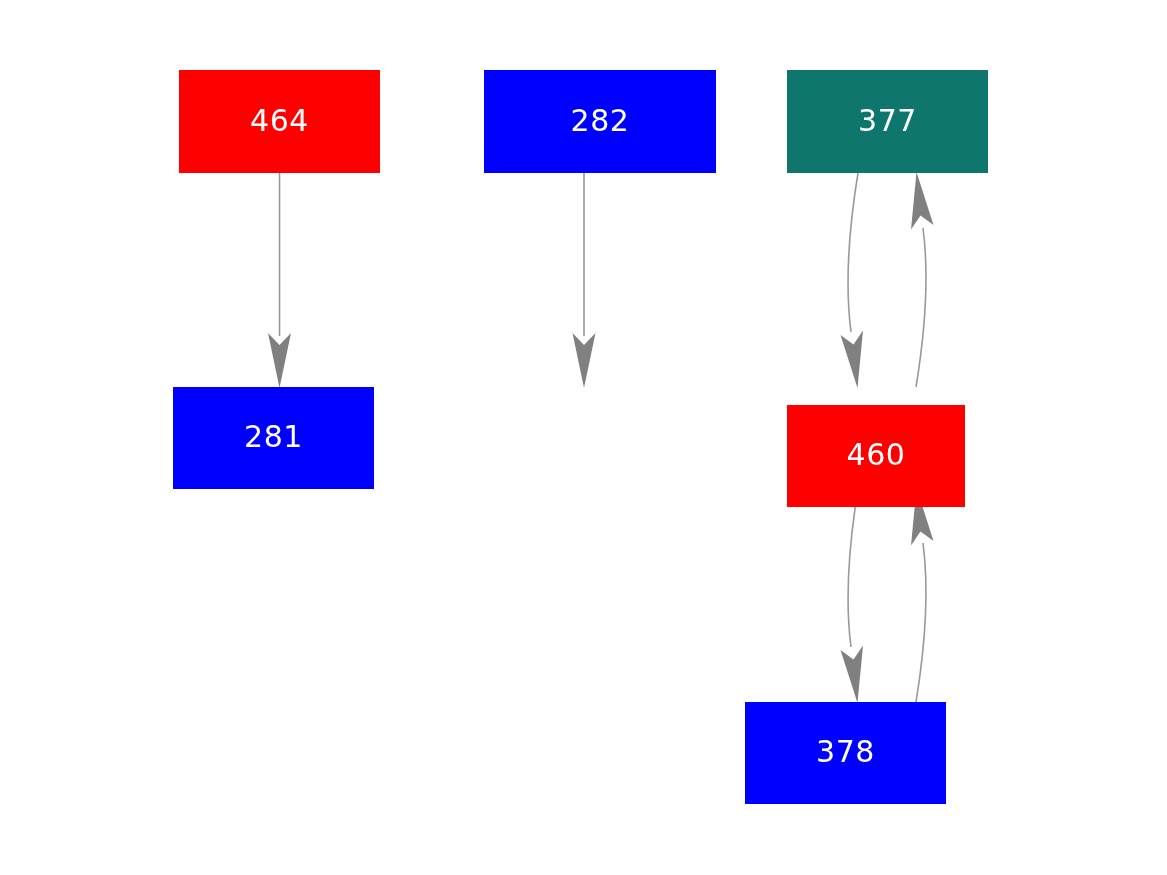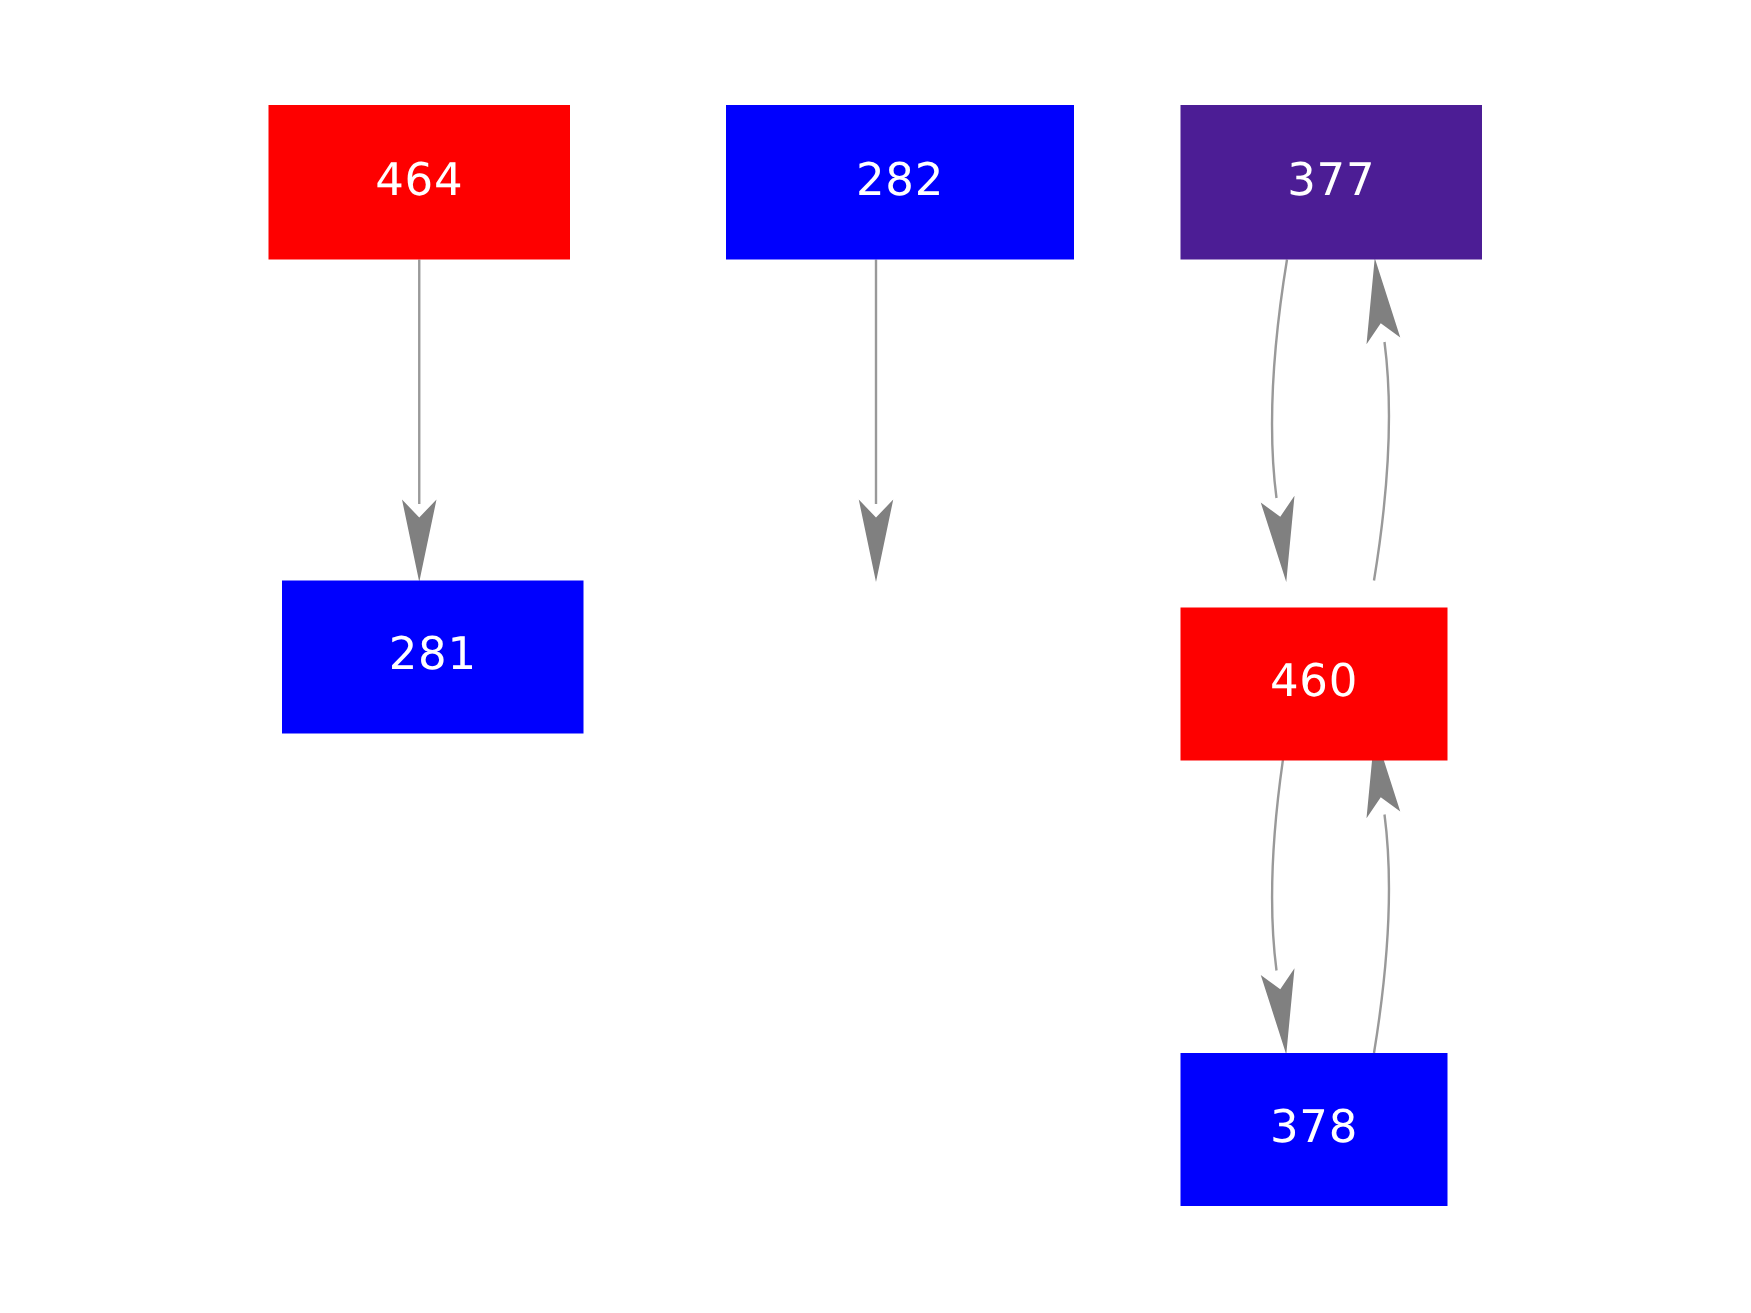--- a/index.html
+++ b/index.html
@@ -81,34 +81,34 @@
       <path d="M916,702 C925,647 929,589 923,543" stroke="#999999" stroke-width="1.6" fill="none"></path>
       <path d="M916.5,488 L933.5,541 L920.5,531.5 L911,545.5 Z" fill="#808080"></path>
     </g>
 
   </svg>
 
   <div class="node" style="left:179px; top:70px; width:201px; height:103px; background:#fe0000;">
     <span class="node-label">464</span>
   </div>
 
-  <div class="node" style="left:188px; top:387px; width:201px; height:102px; background:#0000fe;">
+  <div class="node" style="left:173px; top:387px; width:201px; height:102px; background:#0000fe;">
     <span class="node-label">281</span>
   </div>
 
   <div class="node" style="left:484px; top:70px; width:232px; height:103px; background:#0000fe;">
     <span class="node-label">282</span>
   </div>
 
 
-  <div class="node" style="left:787px; top:70px; width:201px; height:103px; background:#4c1d95;">
+  <div class="node" style="left:787px; top:70px; width:201px; height:103px; background:#0f766e;">
     <span class="node-label">377</span>
   </div>
 
   <div class="node" style="left:787px; top:405px; width:178px; height:102px; background:#fe0000;">
     <span class="node-label">460</span>
   </div>
 
-  <div class="node" style="left:787px; top:702px; width:178px; height:102px; background:#0000fe;">
+  <div class="node" style="left:745px; top:702px; width:201px; height:102px; background:#0000fe;">
     <span class="node-label">378</span>
   </div>
 
 </div>
 
 </body></html>

